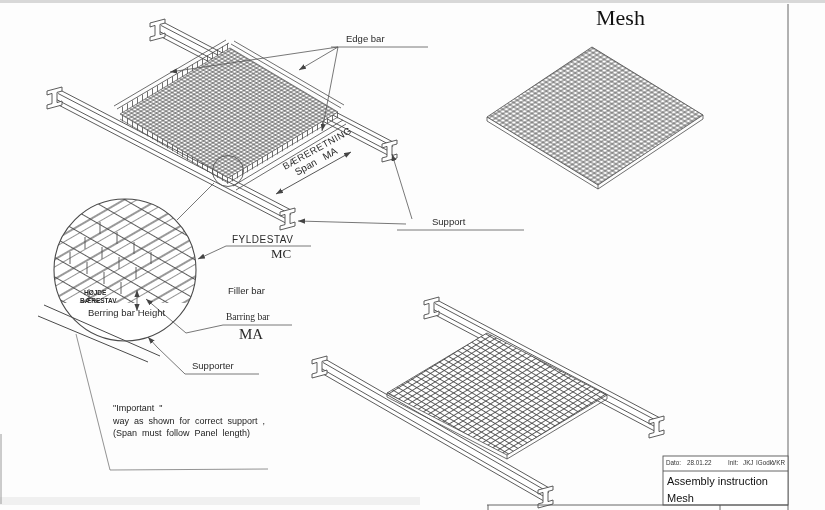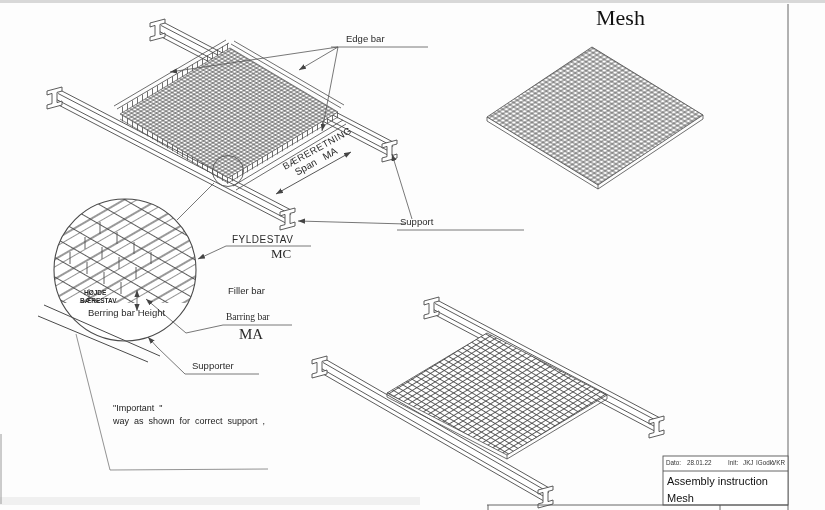--- a/index.html
+++ b/index.html
@@ -221,38 +221,39 @@
   </g>
 </svg>
 
 <span class="lbl" style="left:346px;top:34px;text-align:center;">Edge bar</span>
 
 <div class="lbl rot" style="left:281px;top:163px;">
   <div class="lbl-caps" style="font-size:9.5px;">BÆRERETNING</div>
   <div class="pre" style="font-size:10px;margin-left:8px;">Span   MA</div>
 </div>
 
-<span class="lbl" style="left:400px;top:217px;">Support</span>
+<span class="lbl" style="left:432px;top:217px;">Support</span>
 
 <span class="lbl lbl-caps" style="left:232px;top:234px;font-size:10px;">FYLDESTAV</span>
 <span class="lbl" style="left:228px;top:250px;margin-top:36px;">Filler bar</span>
 <span class="lbl serif" style="left:271px;top:247px;font-size:13px;text-align:center;">MC</span>
 
 <span class="lbl" style="left:84px;top:289px;font-size:6.5px;font-weight:bold;">HØJDE</span>
 <span class="lbl" style="left:80px;top:297px;font-size:6.5px;font-weight:bold;">BÆRESTAV</span>
 <span class="lbl" style="left:88px;top:308px;">Berring bar Height</span>
 
 <span class="lbl" style="left:226px;top:312px;font-family:Liberation Serif, serif;">Barring bar</span>
 <span class="lbl serif" style="left:239px;top:326px;font-size:15px;">MA</span>
 
 <span class="lbl" style="left:192px;top:361px;">Supporter</span>
 
 <div class="note">
   <div>"Important "</div>
   <div>way as shown for correct support ,</div>
+  <div>(Span must follow Panel length)</div>
 </div>
 
 <span class="lbl serif mesh-title" style="left:596px;top:6px;">Mesh</span>
 
 <span class="lbl tiny" style="left:666px;top:460px;">Dato:</span>
 <span class="lbl tiny" style="left:687px;top:460px;">28.01.22</span>
 <span class="lbl tiny" style="left:728px;top:460px;">Init:</span>
 <span class="lbl tiny" style="left:743px;top:460px;">JKJ</span>
 <span class="lbl tiny" style="left:756px;top:460px;">IGodk:</span>
 <span class="lbl tiny" style="left:772px;top:460px;">VKR</span>

